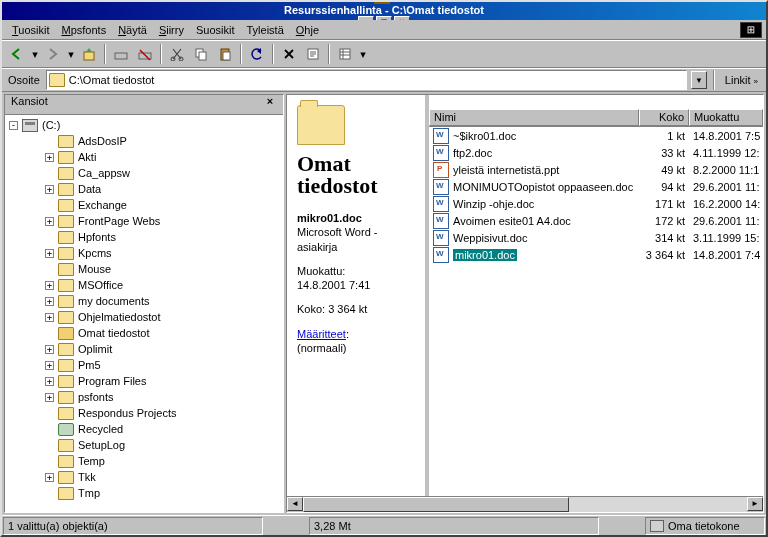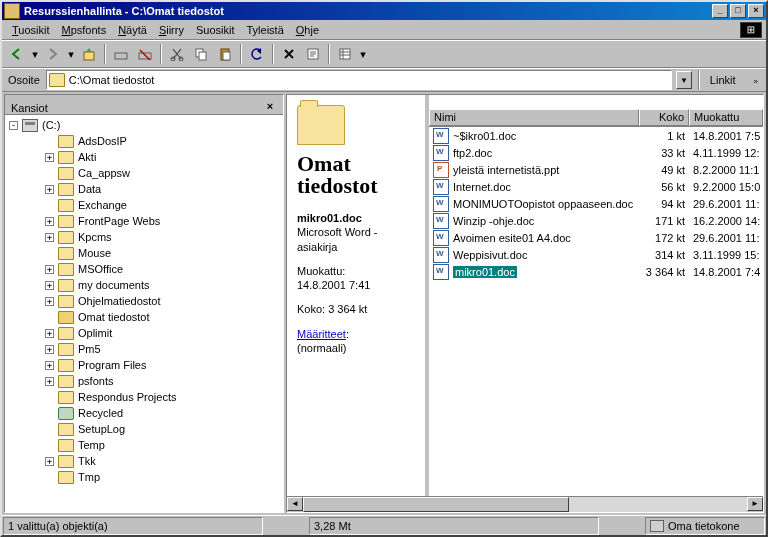--- a/index.html
+++ b/index.html
@@ -1,40 +1,40 @@
 <!DOCTYPE html>
 <html><head>
 <meta charset="utf-8">
 <style>
   * { box-sizing: border-box; }
   html,body { margin:0; padding:0; font-family: Tahoma, "MS Sans Serif", sans-serif; font-size:11px; background:#c0c0c0; }
   .window { width:768px; height:537px; border:2px solid #c0c0c0; border-top-color:#dfdfdf; border-left-color:#dfdfdf; border-right-color:#404040; border-bottom-color:#404040; background:#c0c0c0; display:flex; flex-direction:column; }
-  .titlebar { height:18px; background:linear-gradient(to right,#000080,#1084d0); color:#fff; display:flex; align-items:center; padding:0 2px; }
+  .titlebar { height:18px; background:linear-gradient(to right,#000080,#1084d0); color:#fff; display:flex; align-items:center; padding:0 2px;flex-direction:column; }
   .titlebar .ticon { width:16px; height:16px; background:#e0c070; border:1px solid #806000; margin-right:4px; position:relative; }
   .titlebar .ttxt { flex:1; font-weight:bold; font-size:11px; }
   .titlebar .wbtns { display:flex; gap:2px; }
   .wbtn { width:16px; height:14px; background:#c0c0c0; border:1px solid #fff; border-right-color:#404040; border-bottom-color:#404040; font-size:9px; line-height:10px; text-align:center; color:#000; font-weight:bold; font-family:Arial; }
   .menubar { height:20px; background:#c0c0c0; display:flex; align-items:center; padding:0 4px; border-bottom:1px solid #808080; }
   .menubar .mitem { padding:2px 6px; cursor:default; }
   .menubar .mitem u { text-decoration:underline; }
   .menubar .spacer { flex:1; }
   .menubar .logo { width:22px; height:16px; background:#000; border:1px solid #404040; display:flex; align-items:center; justify-content:center; }
   .menubar .logo span { font-size:10px; color:#fff; }
   .toolbar { height:28px; background:#c0c0c0; border-top:1px solid #fff; border-bottom:1px solid #808080; display:flex; align-items:center; padding:0 4px; gap:2px;}
   .tbtn { width:22px; height:22px; display:flex; align-items:center; justify-content:center; }
   .tsep { width:2px; height:20px; border-left:1px solid #808080; border-right:1px solid #fff; margin:0 2px;}
   .addrbar { height:24px; background:#c0c0c0; border-top:1px solid #fff; border-bottom:1px solid #808080; display:flex; align-items:center; padding:2px 4px; gap:4px;}
   .addrbar .lbl { padding:0 2px; }
   .addrbar .addrbox { flex:1; height:20px; background:#fff; border:1px solid #808080; border-right-color:#fff; border-bottom-color:#fff; display:flex; align-items:center; padding:0 2px; }
   .addrbar .addrbox .ficon { width:16px; height:14px; background:#f7e39c; border:1px solid #a08020; margin-right:4px; border-radius:1px 1px 0 0;}
   .addrbar .dropbtn { width:16px; height:18px; background:#c0c0c0; border:1px solid #fff; border-right-color:#404040; border-bottom-color:#404040; display:flex; align-items:center; justify-content:center; font-size:8px; }
-  .addrbar .links { padding:0 4px; display:flex; align-items:flex-end; gap:18px;}
+  .addrbar .links { padding:0 4px; display:flex; align-items:flex-end; gap:3px;}
   .body { flex:1; display:flex; min-height:0; }
   .leftpane { width:280px; display:flex; flex-direction:column; border:1px solid #808080; border-top-color:#808080; border-left-color:#808080; border-right-color:#fff; border-bottom-color:#fff; margin:2px 1px 2px 2px; background:#fff;}
-  .leftpane .lhdr { height:20px; background:#c0c0c0; display:flex; align-items:flex-end; padding:0 6px; border-bottom:1px solid #808080; }
+  .leftpane .lhdr { height:20px; background:#c0c0c0; display:flex; align-items:flex-start; padding:0 6px; border-bottom:1px solid #808080; }
   .leftpane .lhdr .lbl { flex:1; }
   .leftpane .lhdr .xbtn { width:14px; height:14px; font-size:11px; text-align:center; line-height:12px; font-weight:bold;}
   .tree { flex:1; overflow:auto; padding:2px 0 2px 4px; background:#fff; }
   .tnod { display:flex; align-items:center; height:16px; white-space:nowrap; }
   .exp { width:9px; height:9px; border:1px solid #808080; font-size:9px; line-height:7px; text-align:center; margin-right:4px; font-family:monospace; background:#fff;}
   .noexp { width:9px; height:9px; margin-right:4px; }
   .ficn { width:16px; height:13px; background:#f7e39c; border:1px solid #a08020; margin-right:4px; border-radius:1px 1px 0 0; position:relative;}
   .ficn.open { background:#f0d070; }
   .ficn.drive::after { content:""; position:absolute; left:2px; top:2px; width:10px; height:3px; background:#808080;}
   .ficn.drive { background:#d8d8d8; border-color:#606060; border-radius:0;}
@@ -235,20 +235,25 @@
             <div class="noexp"></div>
             <div class="ficn"></div>
             <span class="lbl">Exchange</span>
           </div>
           <div class="tnod" style="padding-left:36px">
             <div class="exp">+</div>
             <div class="ficn"></div>
             <span class="lbl">FrontPage Webs</span>
           </div>
           <div class="tnod" style="padding-left:36px">
+            <div class="noexp"></div>
+            <div class="ficn"></div>
+            <span class="lbl">Hpfonts</span>
+          </div>
+          <div class="tnod" style="padding-left:36px">
             <div class="exp">+</div>
             <div class="ficn"></div>
             <span class="lbl">Kpcms</span>
           </div>
           <div class="tnod" style="padding-left:36px">
             <div class="noexp"></div>
             <div class="ficn"></div>
             <span class="lbl">Mouse</span>
           </div>
           <div class="tnod" style="padding-left:36px">
@@ -368,28 +373,20 @@
                 <div class="fcell name" style="width:210px">
                   <div class="dicn ppt"></div>
                   <span class="nm">yleistä internetistä.ppt</span>
                 </div>
                 <div class="fcell" style="width:50px;text-align:right">49 kt</div>
                 <div class="fcell" style="flex:1">8.2.2000 11:1</div>
               </div>
               <div class="frow">
                 <div class="fcell name" style="width:210px">
                   <div class="dicn doc"></div>
-                  <span class="nm">Internet.doc</span>
-                </div>
-                <div class="fcell" style="width:50px;text-align:right">56 kt</div>
-                <div class="fcell" style="flex:1">9.2.2000 15:0</div>
-              </div>
-              <div class="frow">
-                <div class="fcell name" style="width:210px">
-                  <div class="dicn doc"></div>
                   <span class="nm">MONIMUOTOopistot oppaaseen.doc</span>
                 </div>
                 <div class="fcell" style="width:50px;text-align:right">94 kt</div>
                 <div class="fcell" style="flex:1">29.6.2001 11:</div>
               </div>
               <div class="frow">
                 <div class="fcell name" style="width:210px">
                   <div class="dicn doc"></div>
                   <span class="nm">Winzip -ohje.doc</span>
                 </div>

